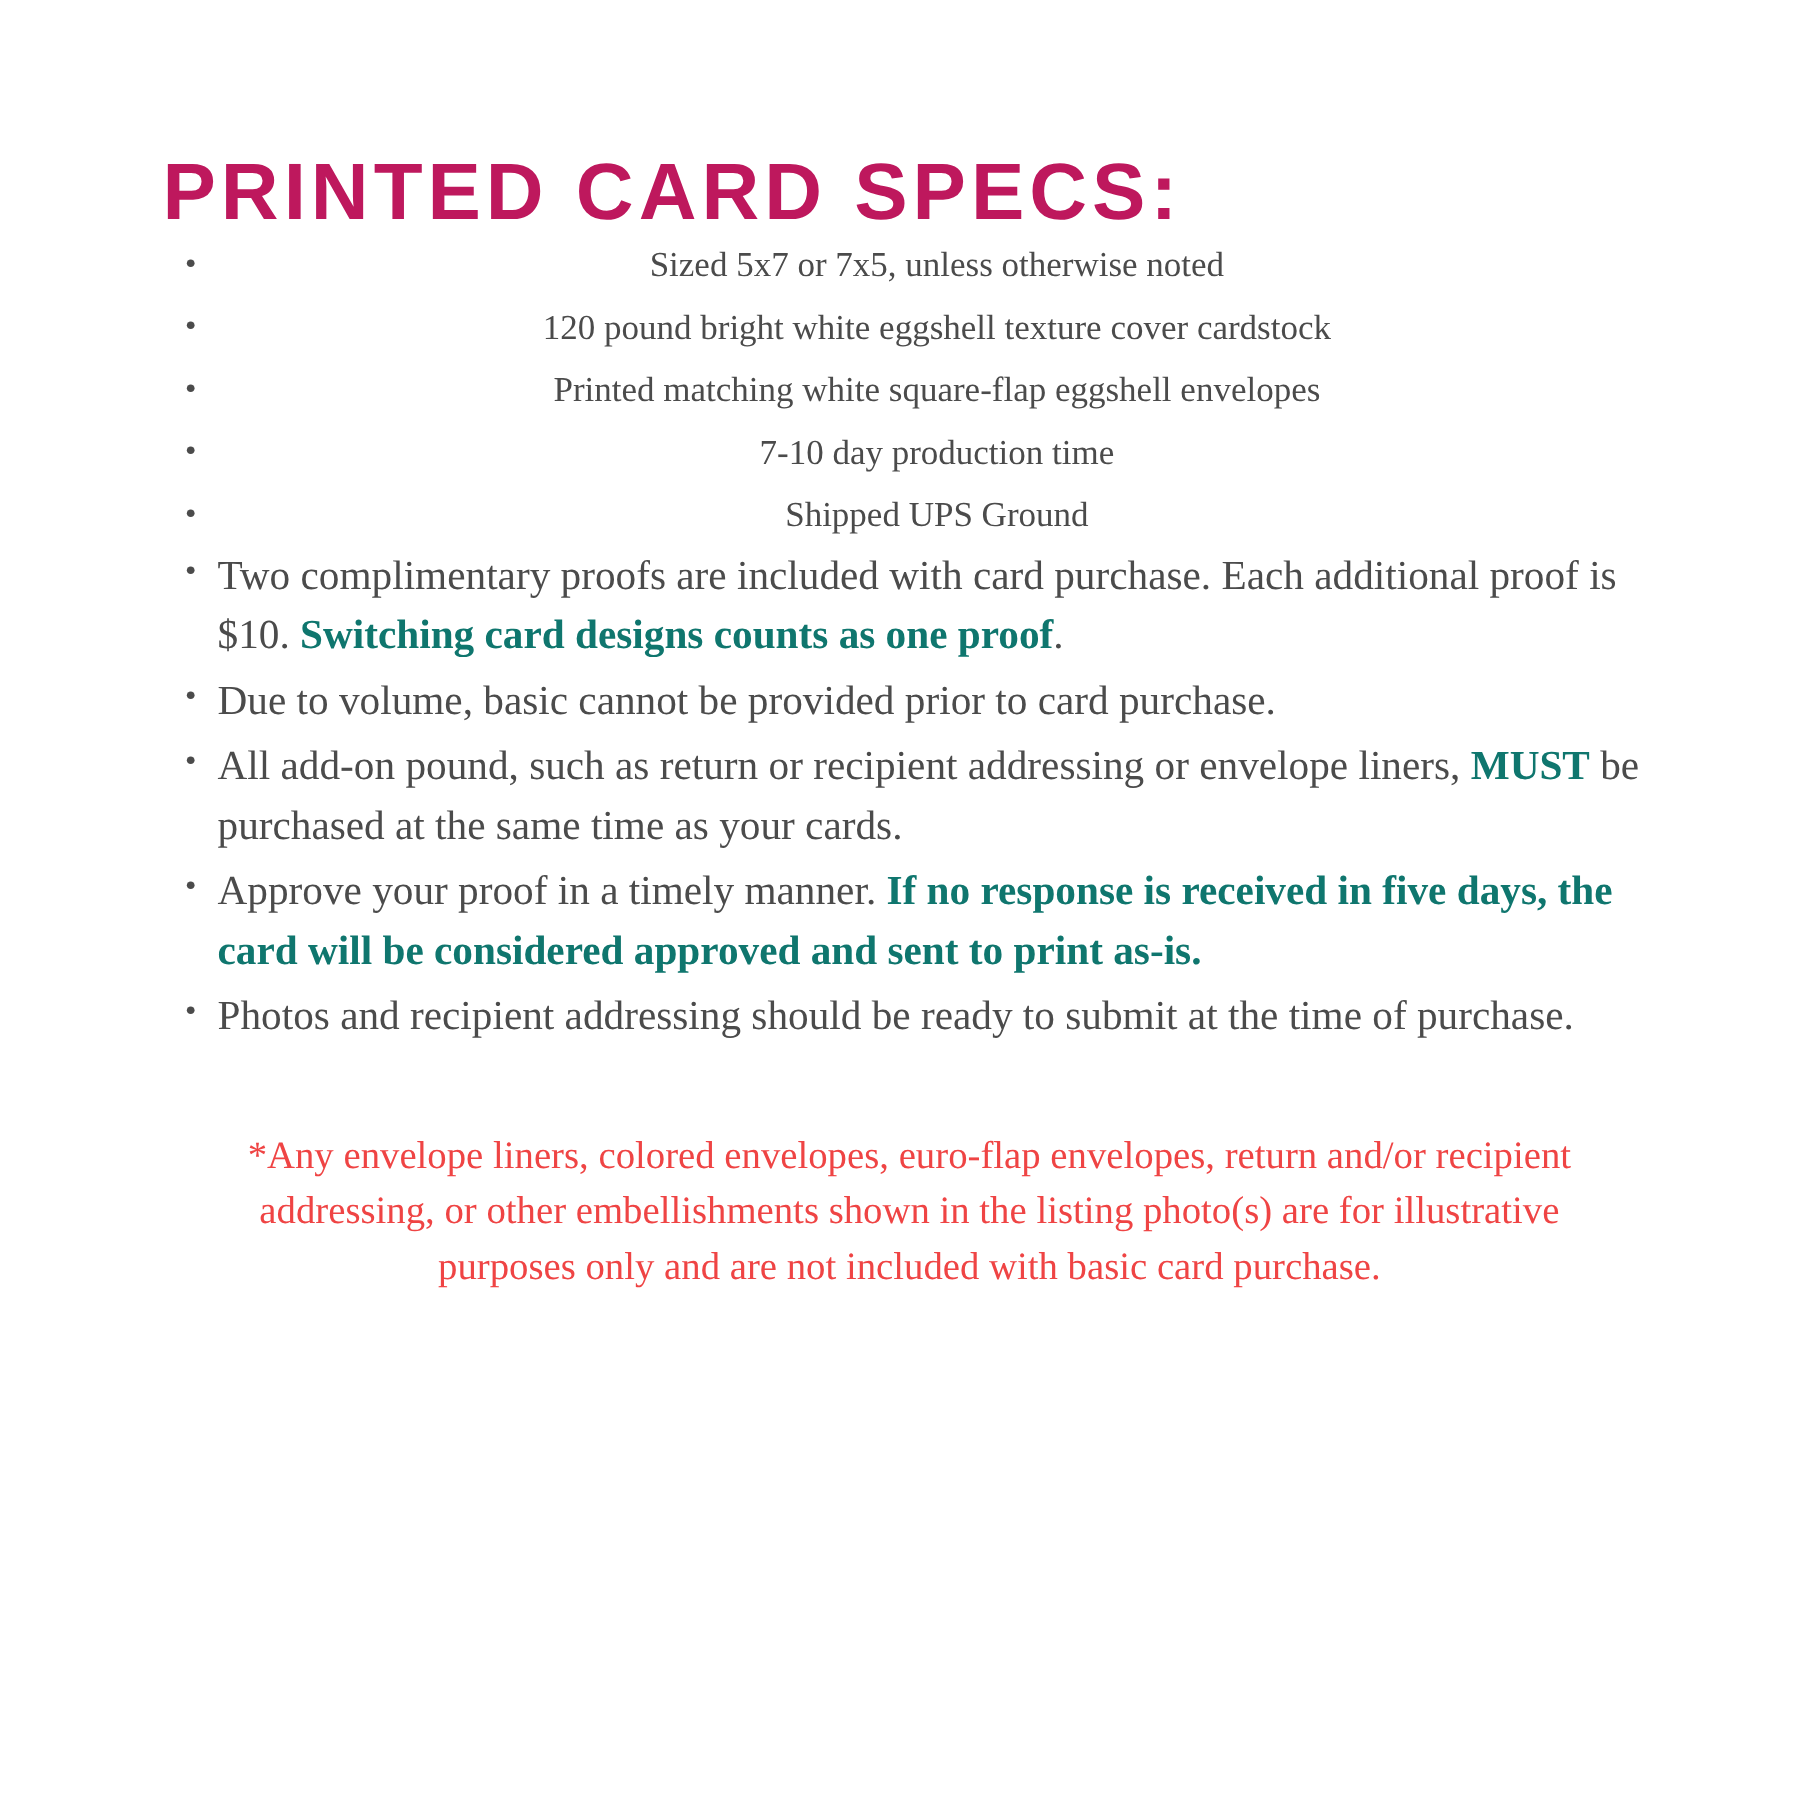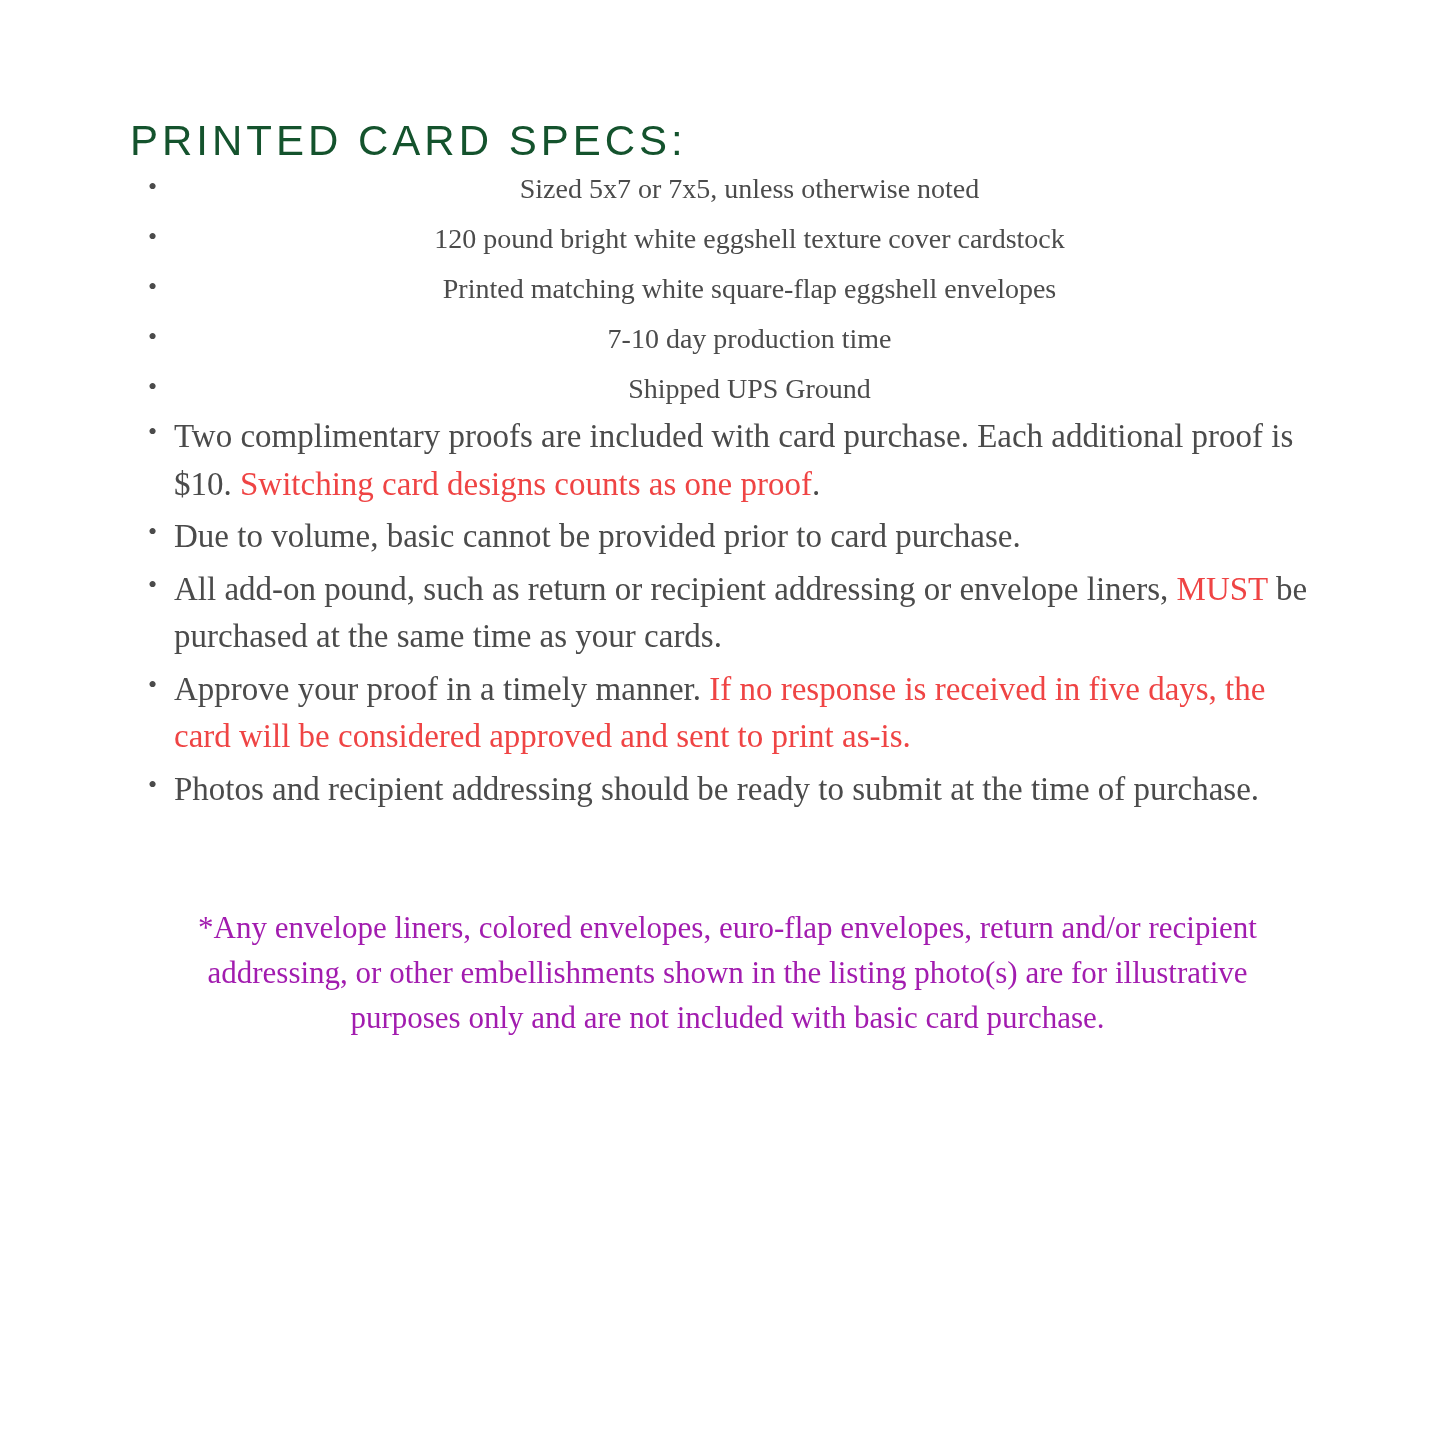--- a/index.html
+++ b/index.html
@@ -15,23 +15,23 @@
     overflow: hidden;
   }
   .page {
     box-sizing: border-box;
     width: 1445px;
     height: 1445px;
     padding: 118px 120px 0 130px;
   }
   h1.heading {
     font-family: "Liberation Sans", sans-serif;
-    font-weight: 400;
-    color: #14532d;
-    font-size: 42px;
+    font-weight: 700;
+    color: #be185d;
+    font-size: 64px;
     letter-spacing: 4px;
     margin: 0;
     text-transform: uppercase;
     font-variant: small-caps;
     line-height: 1.1;
   }
   .specs-heading {
     margin-left: 8px;
   }
   ul.list {
@@ -70,26 +70,26 @@
     line-height: 1.44;
   }
   .policies-list li {
     margin-bottom: 5px;
     padding-left: 42px;
   }
   .policies-list li::before {
     top: -2px;
   }
   b {
-    font-weight: normal;
-    color: #ef4444;
+    font-weight: bold;
+    color: #0f766e;
   }
   .footnote {
-    margin-top: 93px;
-    color: #a21caf;
+    margin-top: 64px;
+    color: #ef4444;
     font-size: 31px;
     line-height: 1.44;
     text-align: center;
     padding: 0 24px;
   }
 </style>
 </head>
 <body>
 
 <div class="page">

